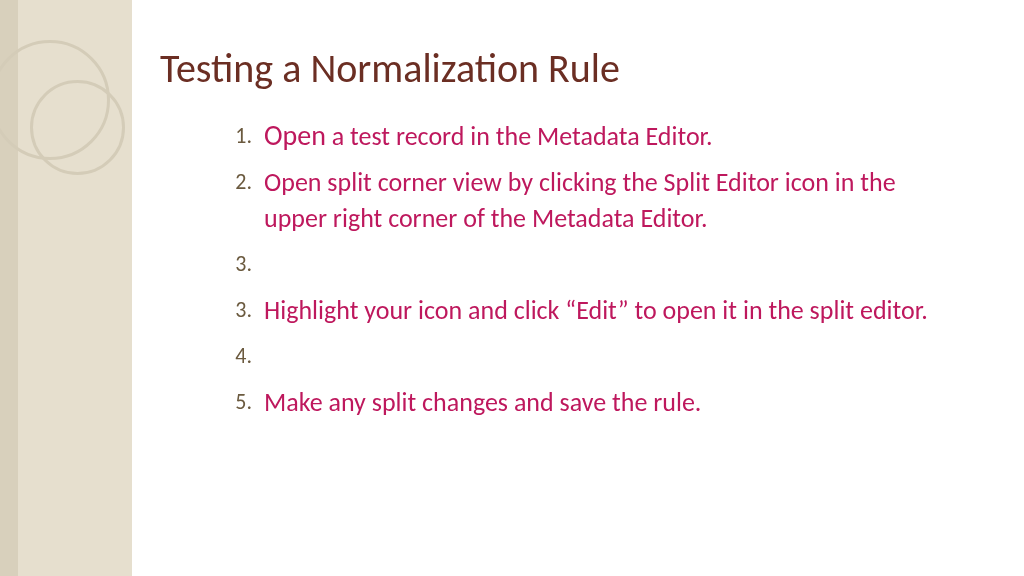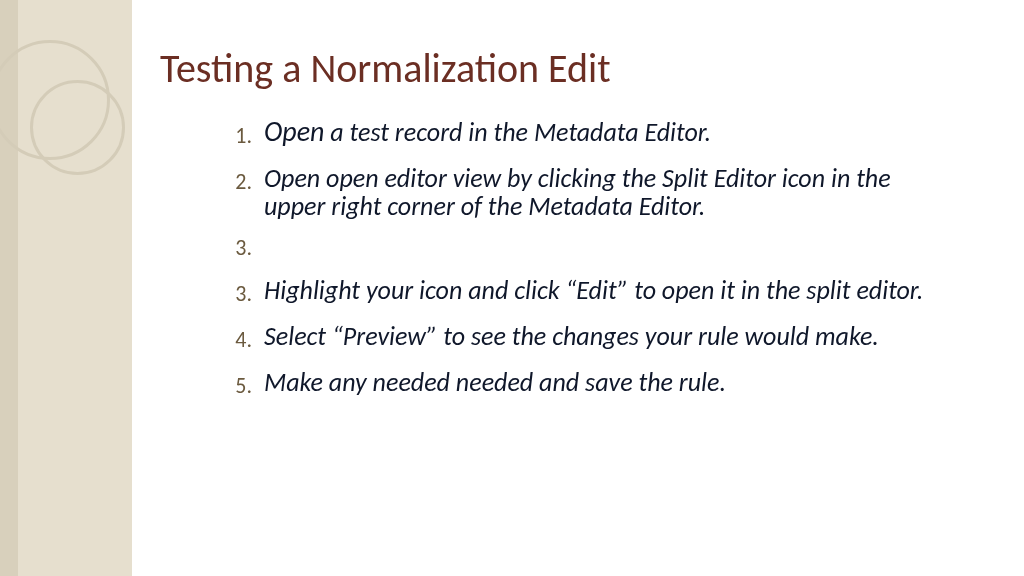--- a/index.html
+++ b/index.html
@@ -71,55 +71,53 @@
     width: 34px;
     flex-shrink: 0;
     text-align: right;
     padding-right: 12px;
     font-size: 22px;
     color: #6b5a3f;
     line-height: 36px;
   }
   .text {
     font-size: 26px;
-    line-height: 28px;
-    color: #0f172a;
-    font-style: italic;
+    line-height: 36px;
+    color: #be185d;
   }
   .text .lead {
     font-size: 28px;
   }
 </style>
 </head>
 <body>
 
 <div class="side-band">
   <div class="ring-outer"></div>
   <div class="ring-inner"></div>
 </div>
 
-<h1 class="title">Testing a Normalization Edit</h1>
+<h1 class="title">Testing a Normalization Rule</h1>
 
 <div class="list">
   <div class="item">
     <div class="num">1.</div>
     <div class="text"><span class="lead">Open</span><span> a test record in the Metadata Editor.</span></div>
   </div>
   <div class="item">
     <div class="num">2.</div>
-    <div class="text"><span>Open open editor view by clicking the Split Editor icon in the upper right corner of the Metadata Editor.</span></div>
+    <div class="text"><span>Open split corner view by clicking the Split Editor icon in the upper right corner of the Metadata Editor.</span></div>
   </div>
   <div class="item">
     <div class="num">3.</div>
   </div>
   <div class="item">
     <div class="num">3.</div>
     <div class="text"><span>Highlight your icon and click “Edit” to open it in the split editor.</span></div>
   </div>
   <div class="item">
     <div class="num">4.</div>
-    <div class="text"><span>Select “Preview” to see the changes your rule would make.</span></div>
   </div>
   <div class="item">
     <div class="num">5.</div>
-    <div class="text"><span>Make any needed needed and save the rule.</span></div>
+    <div class="text"><span>Make any split changes and save the rule.</span></div>
   </div>
 </div>
 
 </body></html>

